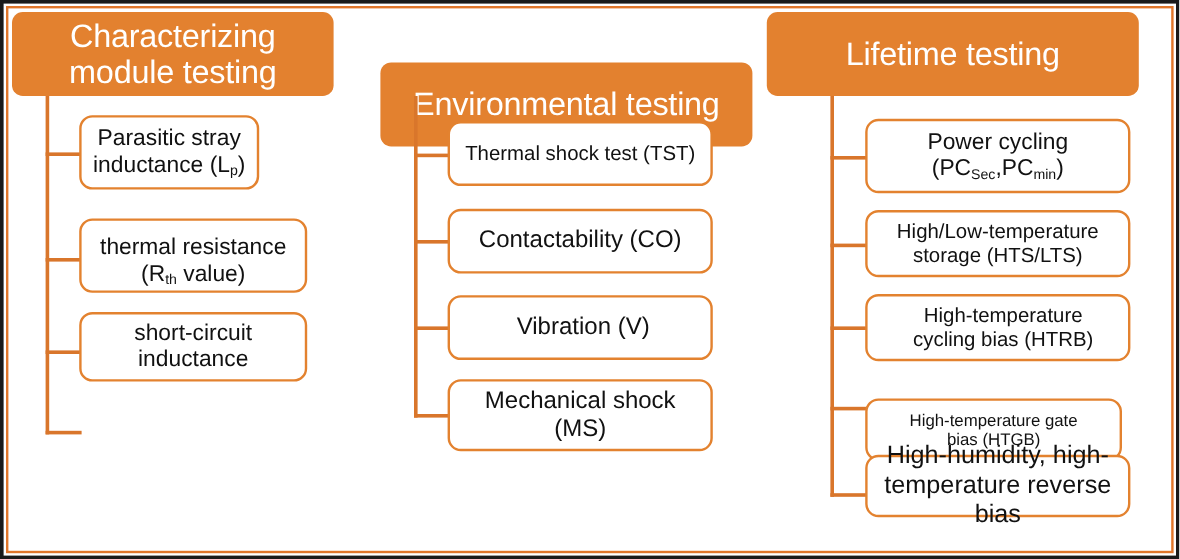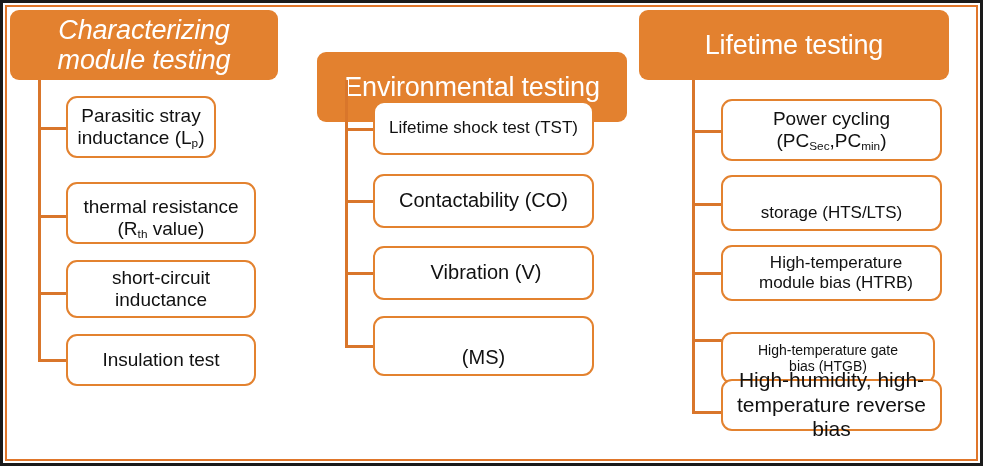--- a/index.html
+++ b/index.html
@@ -93,21 +93,21 @@
 
   sub { font-size: 0.62em; vertical-align: baseline; position: relative; top: 0.27em; }
 </style>
 </head>
 <body>
 
 <div id="diagram-root">
 
   <div class="canvas">
 
-    <div class="col-header" style="left:10px; top:10px; width:268px; height:70px;font-style:italic;">
+    <div class="col-header" style="left:10px; top:10px; width:268px; height:70px;">
       <div>
         <span>Characterizing</span><br>
         <span>module testing</span>
       </div>
     </div>
 
     <div class="trunk" style="left:38px; top:80px; height:282px;"></div>
 
     <div class="branch" style="left:38px; top:127px; width:30px;"></div>
     <div class="node-box" style="left:66px; top:96px; width:150px; height:62px; font-size:19px;">
@@ -127,59 +127,54 @@
 
     <div class="branch" style="left:38px; top:292px; width:30px;"></div>
     <div class="node-box" style="left:66px; top:260px; width:190px; height:58px; font-size:19px;">
       <span class="label">
         <span>short-circuit</span><br>
         <span>inductance</span>
       </span>
     </div>
 
     <div class="branch" style="left:38px; top:359px; width:30px;"></div>
-    <div class="node-box" style="left:66px; top:334px; width:190px; height:52px; font-size:19px;">
-      <span class="label">
-        <span>Insulation test</span>
-      </span>
-    </div>
 
     <div class="col-header" style="left:317px; top:10px; width:310px; height:70px;margin-top:42px;">
       <div>
         <span>Environmental testing</span>
       </div>
     </div>
 
     <div class="trunk" style="left:345px; top:80px; height:268px;"></div>
 
     <div class="branch" style="left:345px; top:128px; width:30px;"></div>
     <div class="node-box" style="left:373px; top:101px; width:221px; height:54px; font-size:17px;">
       <span class="label">
-        <span>Lifetime shock test (TST)</span>
+        <span>Thermal shock test (TST)</span>
       </span>
     </div>
 
     <div class="branch" style="left:345px; top:200px; width:30px;"></div>
     <div class="node-box" style="left:373px; top:174px; width:221px; height:54px; font-size:20px;">
       <span class="label">
         <span>Contactability (CO)</span>
       </span>
     </div>
 
     <div class="branch" style="left:345px; top:272px; width:30px;"></div>
     <div class="node-box" style="left:373px; top:246px; width:221px; height:54px; font-size:20px;padding-left:12px;">
       <span class="label">
         <span>Vibration (V)</span>
       </span>
     </div>
 
     <div class="branch" style="left:345px; top:345px; width:30px;"></div>
     <div class="node-box" style="left:373px; top:316px; width:221px; height:60px; font-size:20px;">
       <span class="label">
-        <br>
+        <span>Mechanical shock</span><br>
         <span>(MS)</span>
       </span>
     </div>
 
     <div class="col-header" style="left:639px; top:10px; width:310px; height:70px;">
       <div>
         <span>Lifetime testing</span>
       </div>
     </div>
 
@@ -189,30 +184,30 @@
     <div class="node-box" style="left:721px; top:99px; width:221px; height:62px; font-size:19px;">
       <span class="label">
         <span>Power cycling</span><br>
         <span>(PC</span><sub>Sec</sub><span>,PC</span><sub>min</sub><span>)</span>
       </span>
     </div>
 
     <div class="branch" style="left:692px; top:203px; width:31px;"></div>
     <div class="node-box" style="left:721px; top:175px; width:221px; height:56px; font-size:17px;">
       <span class="label">
-        <br>
+        <span>High/Low-temperature</span><br>
         <span>storage (HTS/LTS)</span>
       </span>
     </div>
 
     <div class="branch" style="left:692px; top:272px; width:31px;"></div>
     <div class="node-box" style="left:721px; top:245px; width:221px; height:56px; font-size:17px;padding-left:16px;">
       <span class="label">
         <span>High-temperature</span><br>
-        <span>module bias (HTRB)</span>
+        <span>cycling bias (HTRB)</span>
       </span>
     </div>
 
     <div class="branch" style="left:692px; top:339px; width:31px;"></div>
     <div class="node-box" style="left:721px; top:332px; width:214px; height:52px; font-size:14px;">
       <span class="label">
         <span>High-temperature gate</span><br>
         <span>bias (HTGB)</span>
       </span>
     </div>

